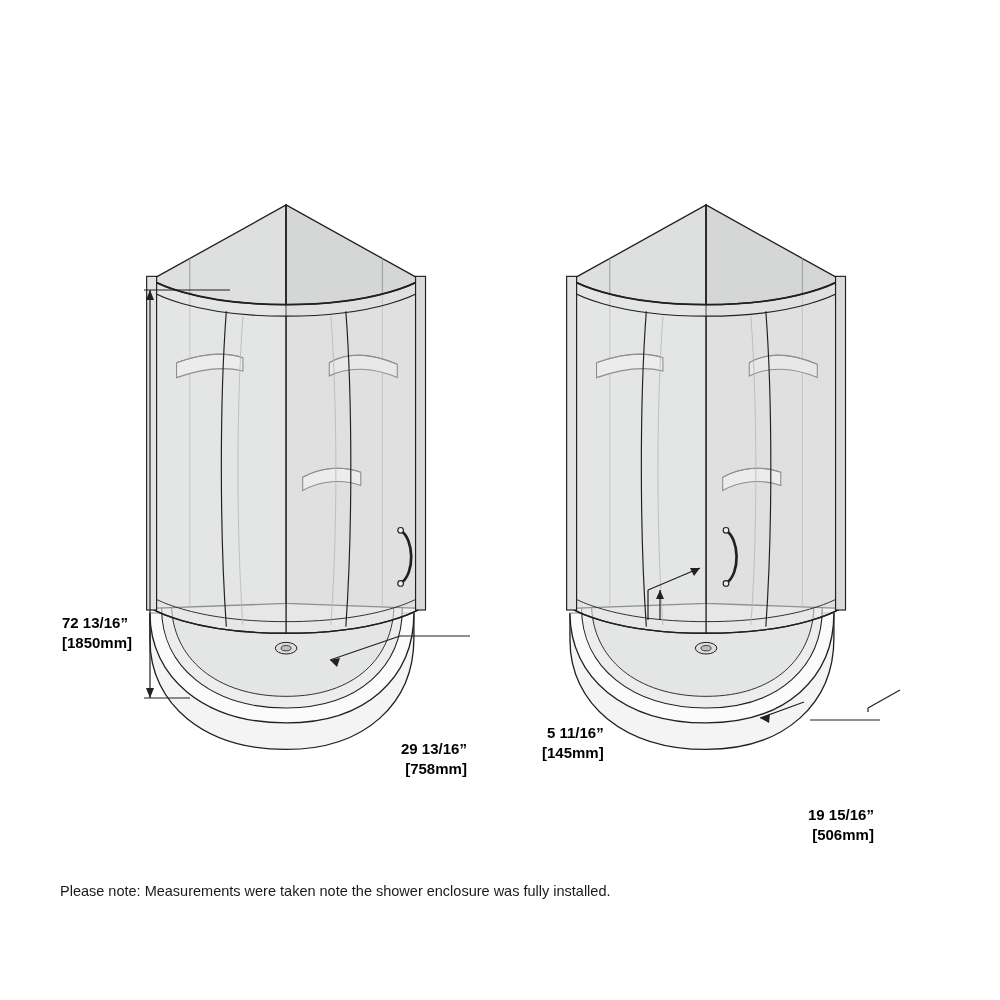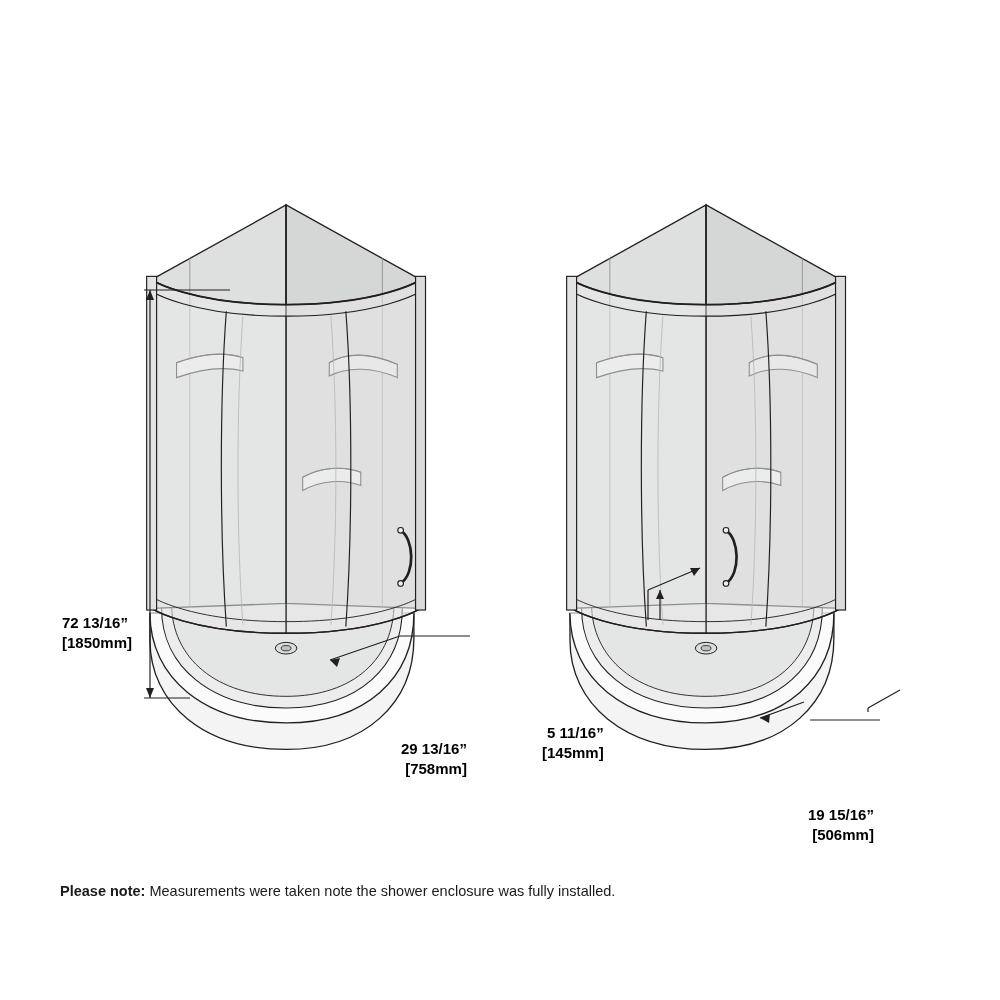--- a/index.html
+++ b/index.html
@@ -86,21 +86,21 @@
   .note {
     position: absolute;
     left: 60px;
     top: 880px;
     width: 880px;
     font-size: 14.5px;
     line-height: 1.62;
     color: #1a1a1a;
   }
   .note b {
-    font-weight: bold;
+    font-weight: normal;
   }
 </style>
 </head>
 <body>
 
 <div class="page">
 
 
   <div class="drawing">
     <svg width="1000" height="740" viewBox="0 0 1000 740" xmlns="http://www.w3.org/2000/svg">

